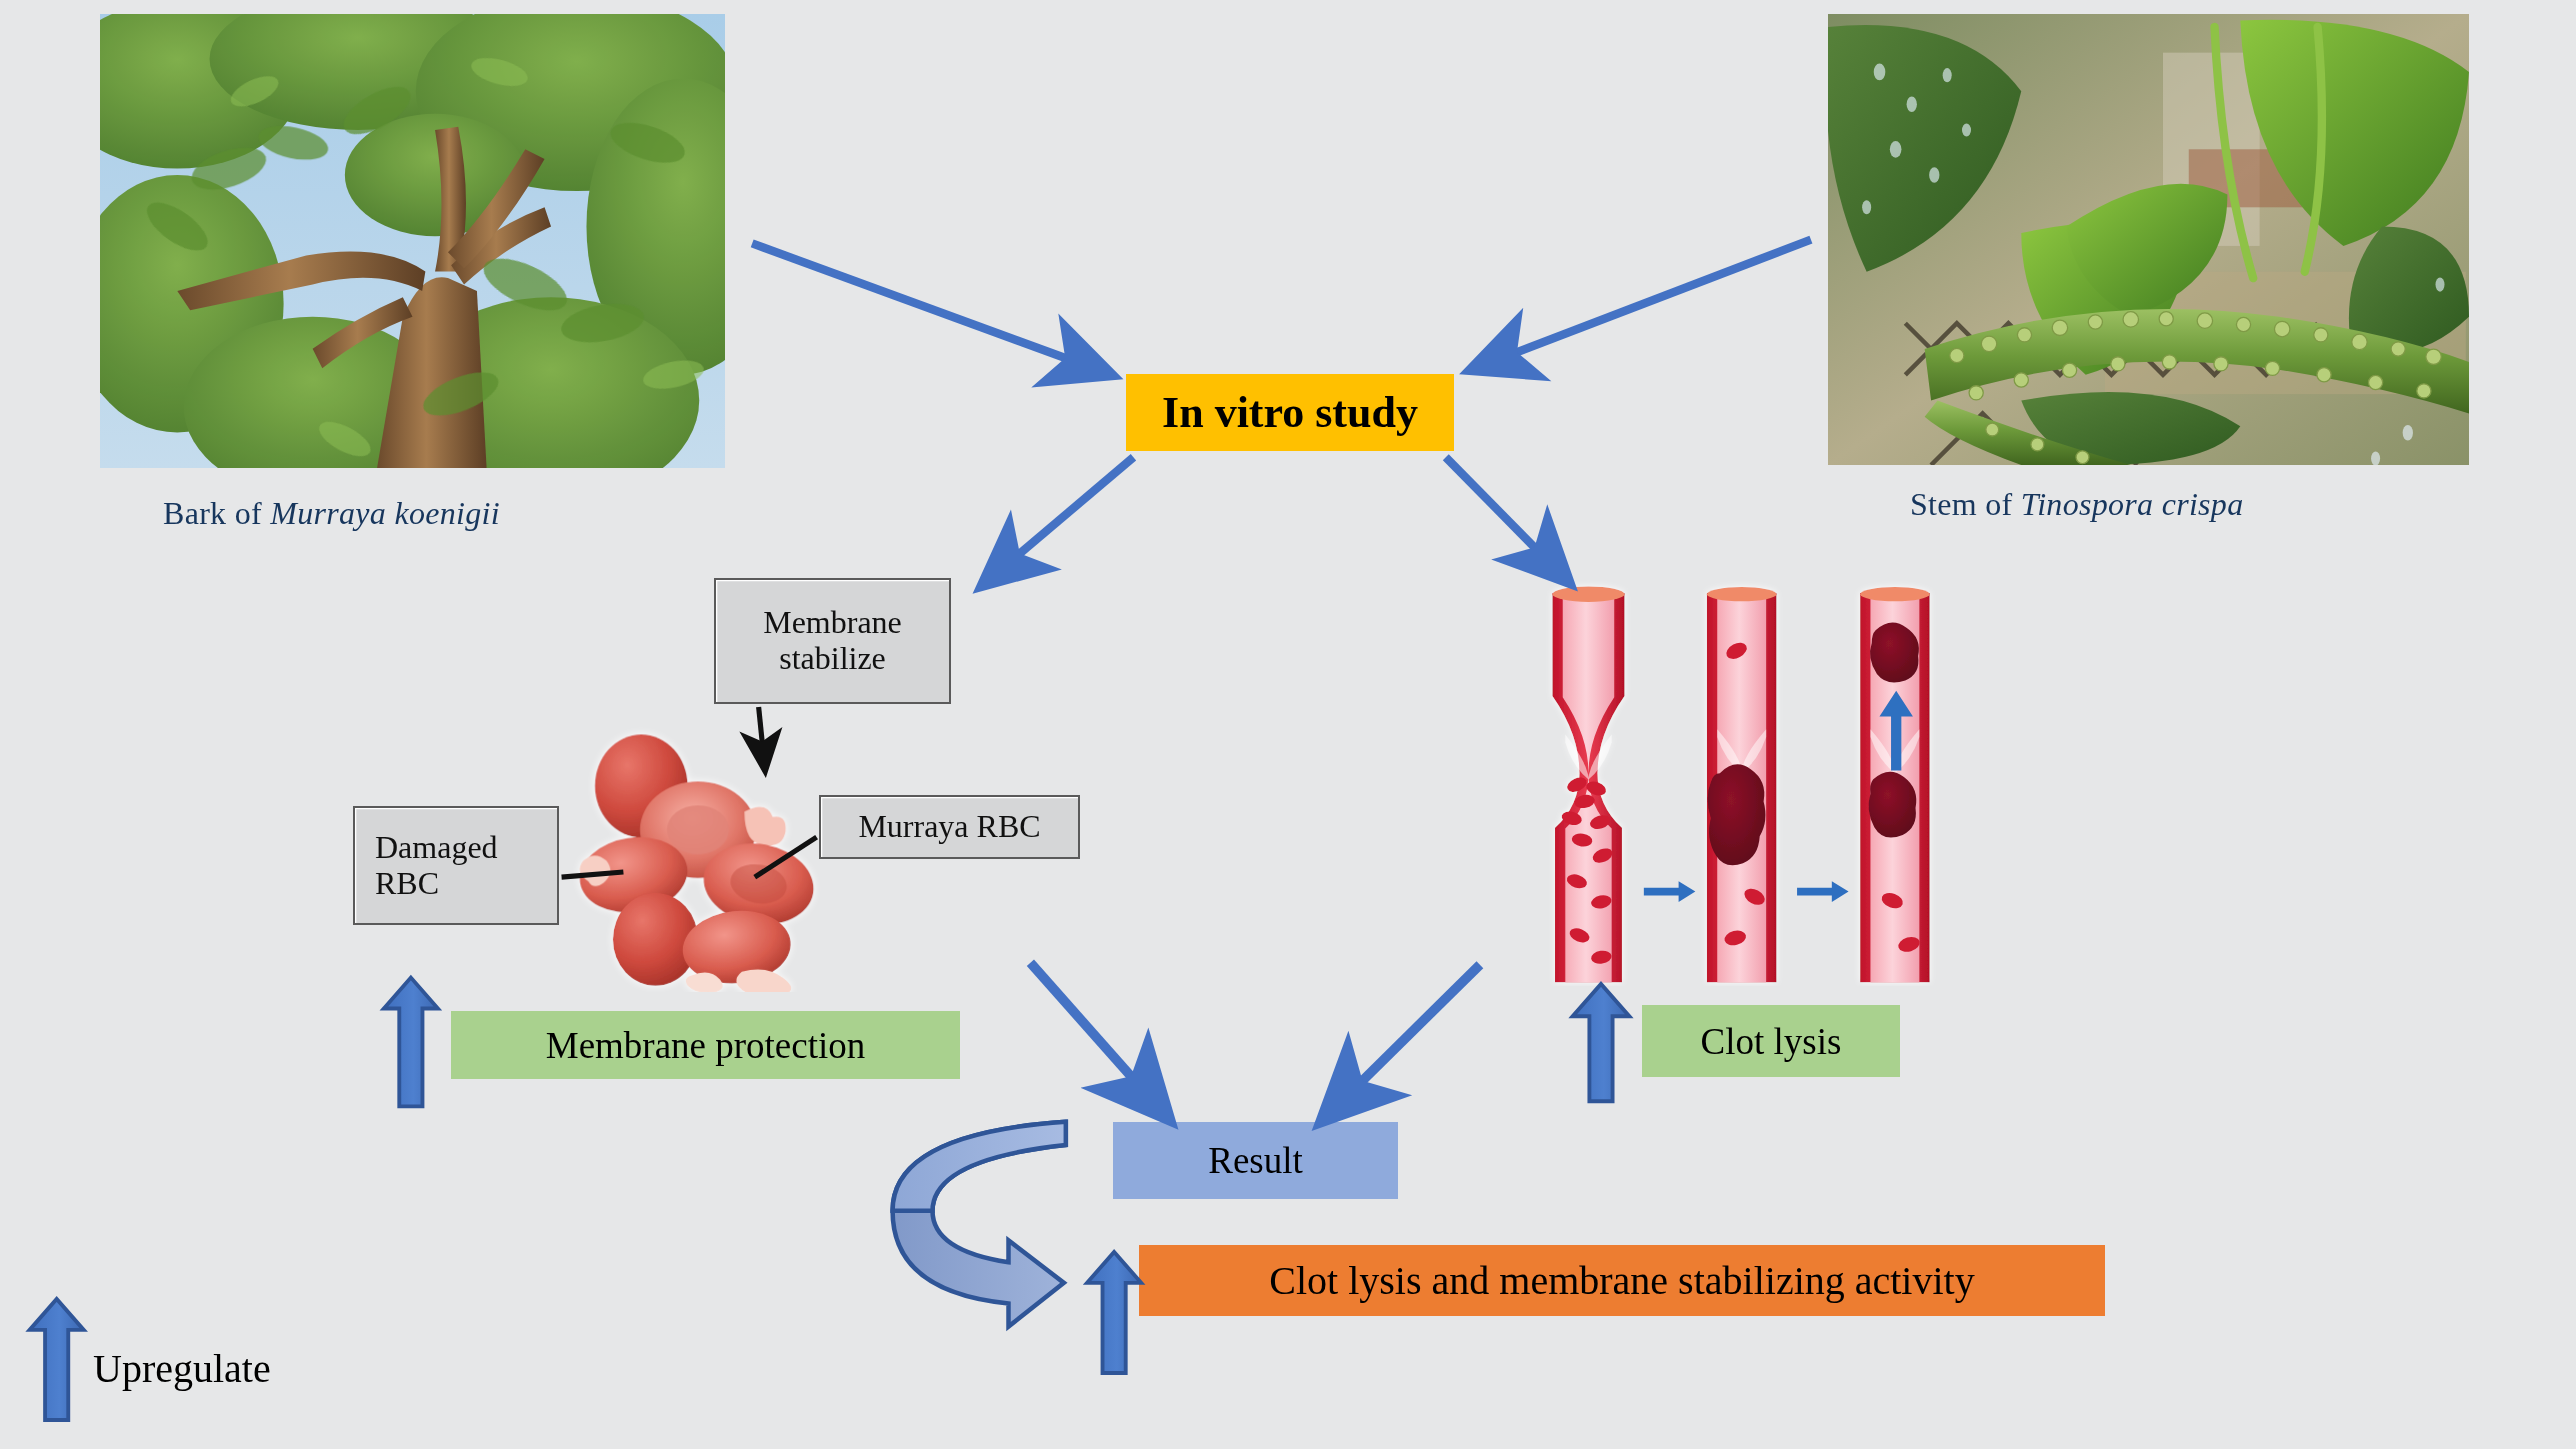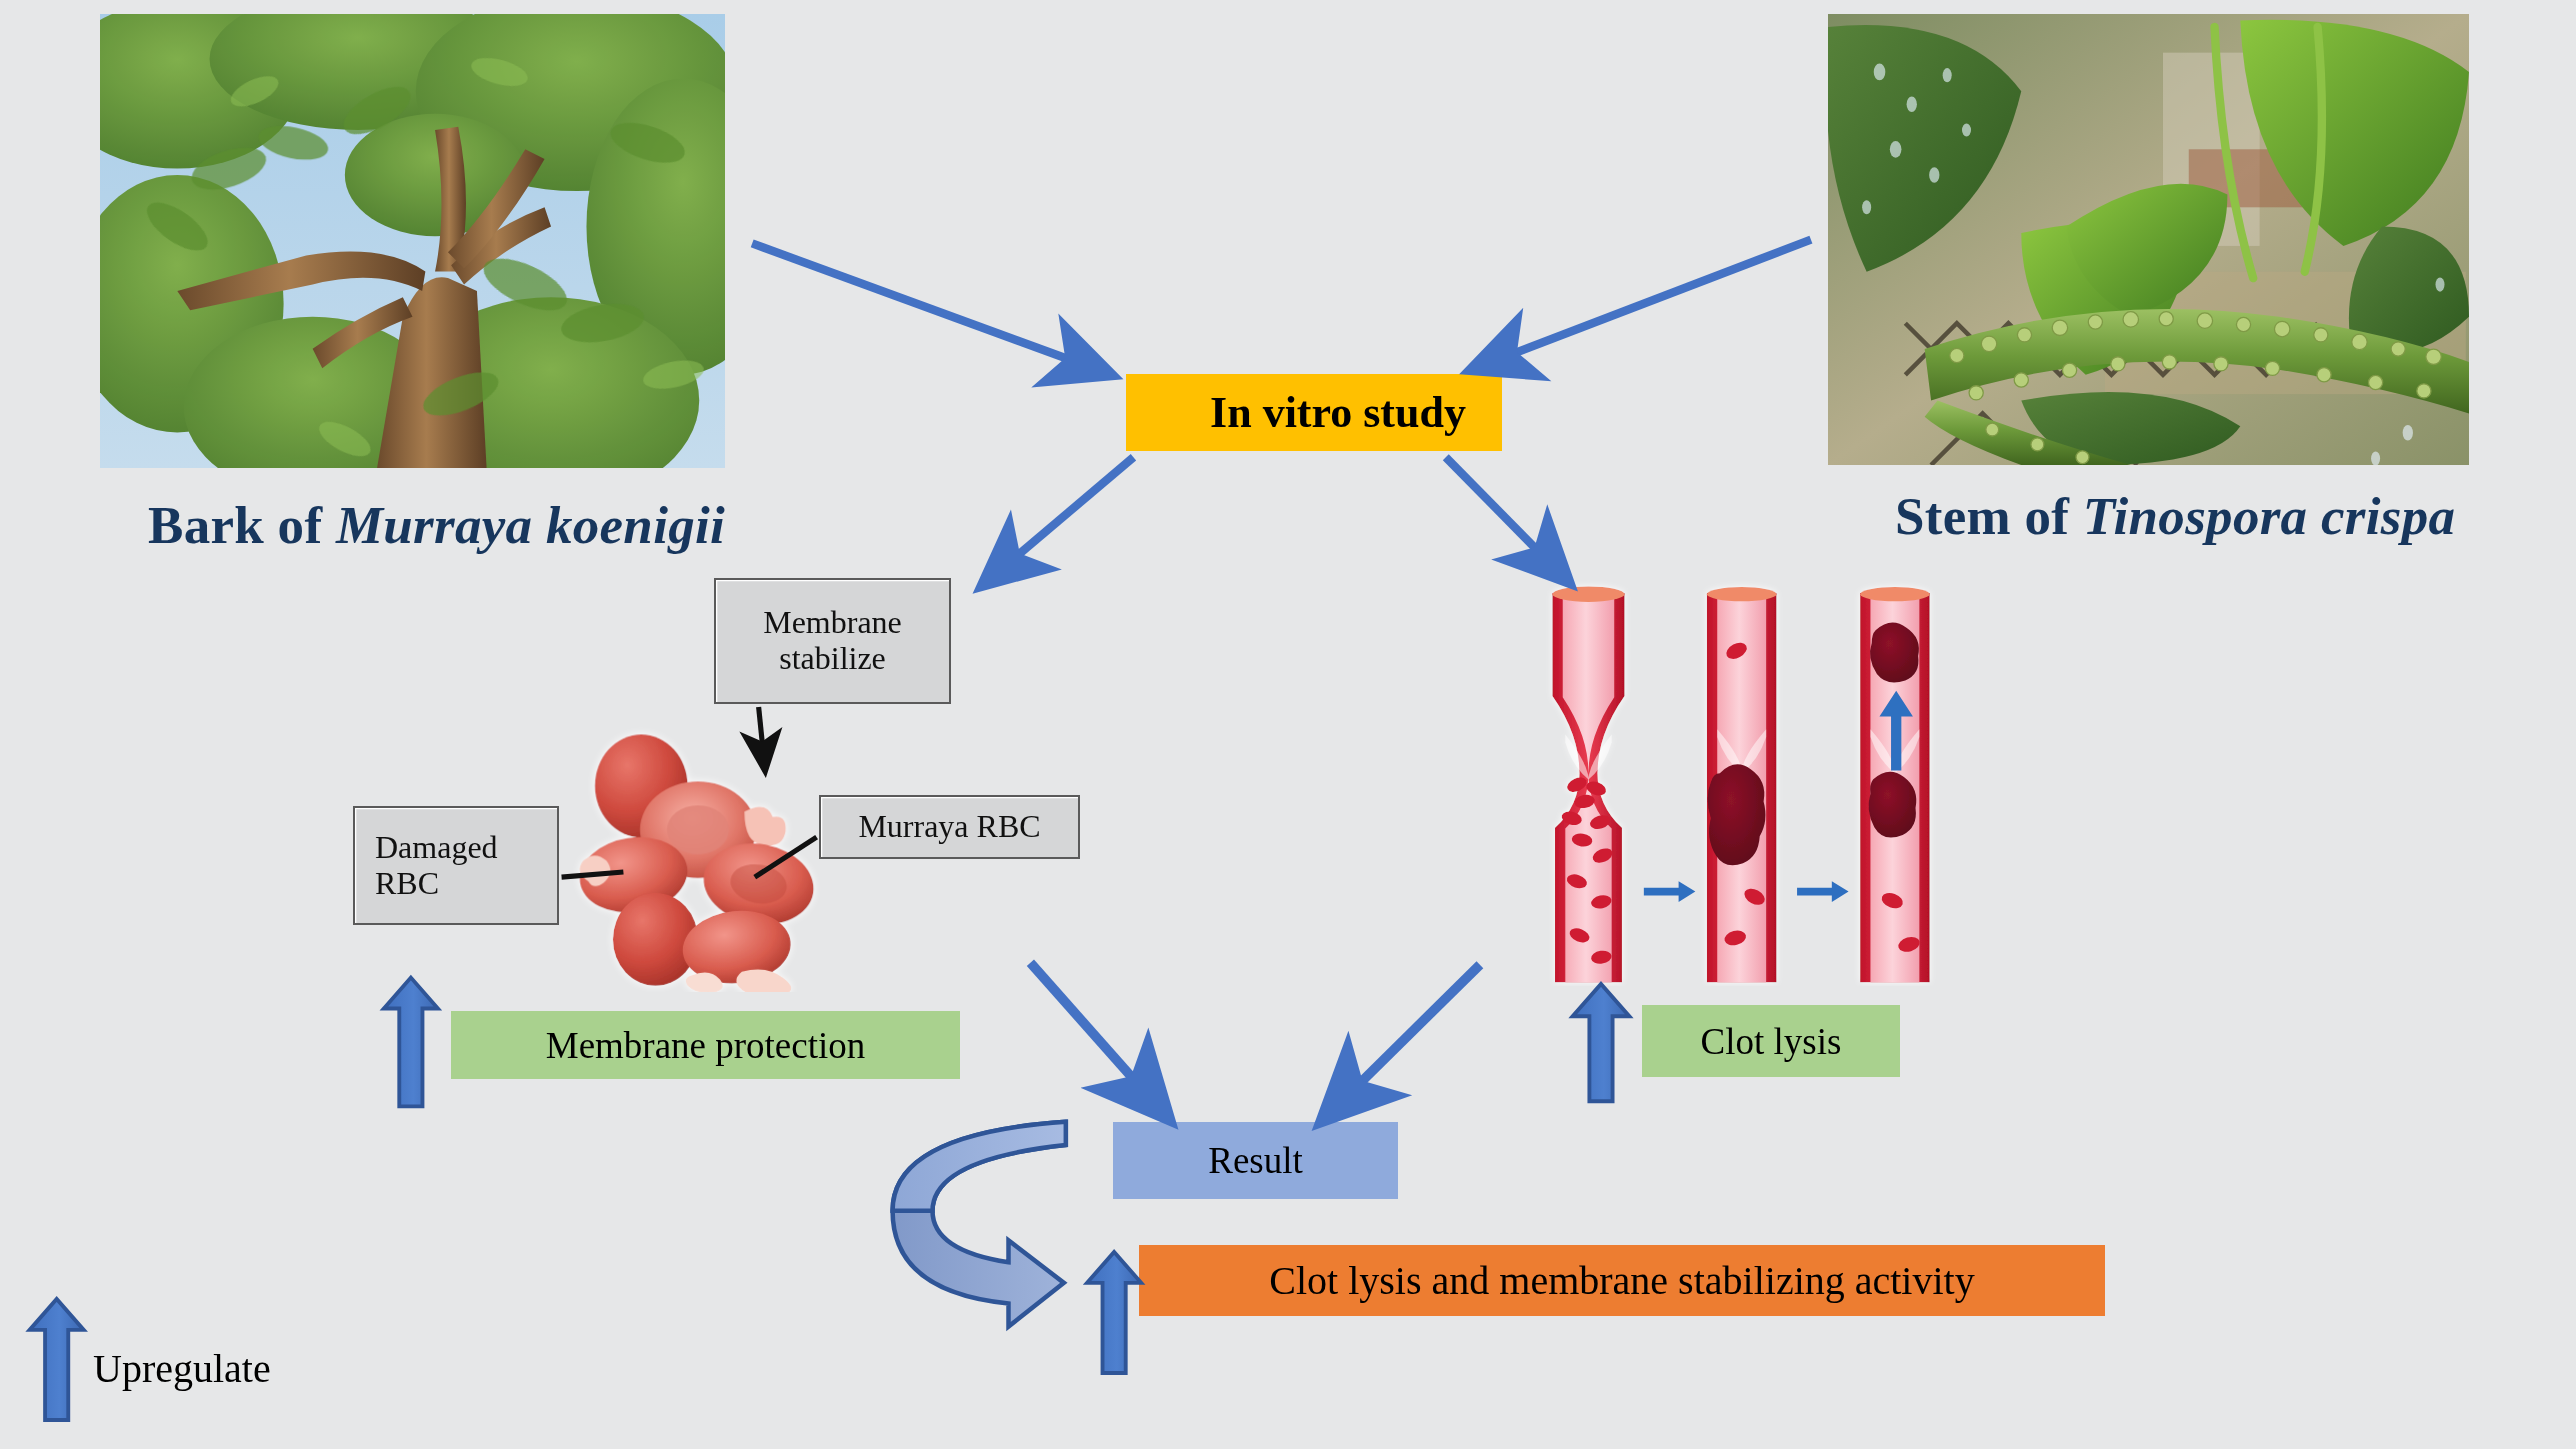--- a/index.html
+++ b/index.html
@@ -21,39 +21,39 @@
     position: absolute;
     overflow: hidden;
     background: #8fb4d9;
   }
   .photo svg { display: block; width: 100%; height: 100%; }
 
   
   .caption {
     position: absolute;
     color: #17365d;
-    font-weight: bold;
-    font-size: 53px;
+    font-weight: normal;
+    font-size: 32px;
     white-space: nowrap;
     letter-spacing: 0.3px;
+    margin-left: 15px;
   }
   .caption i { font-style: italic; }
 
   
   .invitro {
     position: absolute;
     background: #ffc000;
     color: #000;
     font-weight: bold;
     font-size: 44px;
     display: flex;
     align-items: center;
     justify-content: center;
     white-space: nowrap;
-    padding-left: 48px;
   }
 
   
   .callout {
     position: absolute;
     background: #d5d6d7;
     border: 2.6px solid #5a5a5a;
     color: #111;
     font-size: 32px;
     line-height: 1.12;

